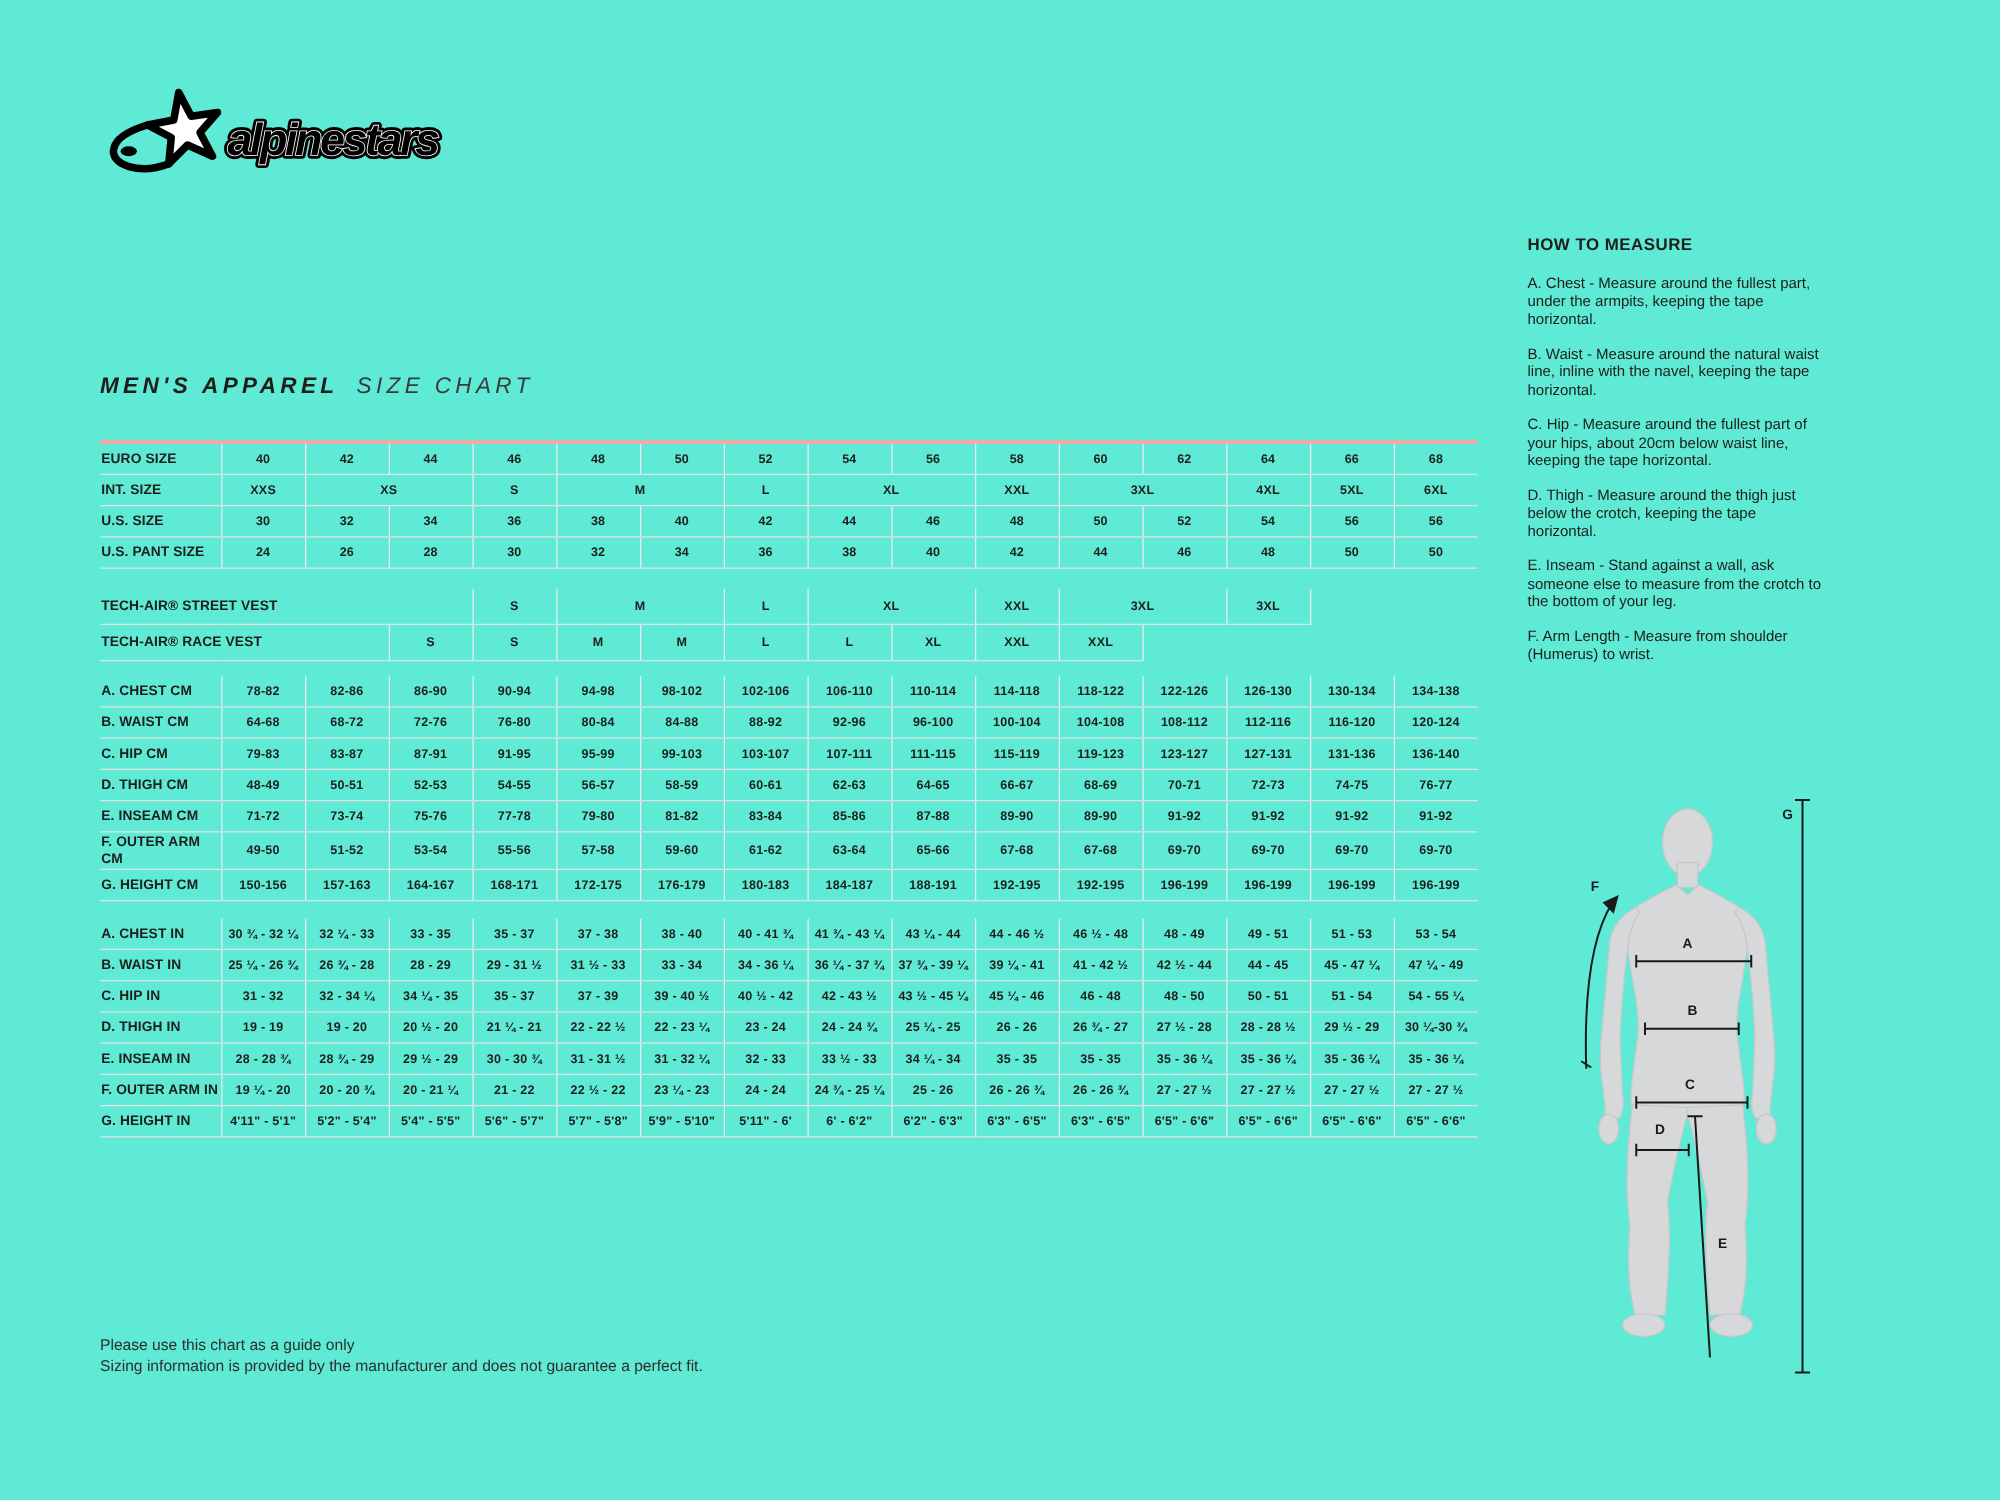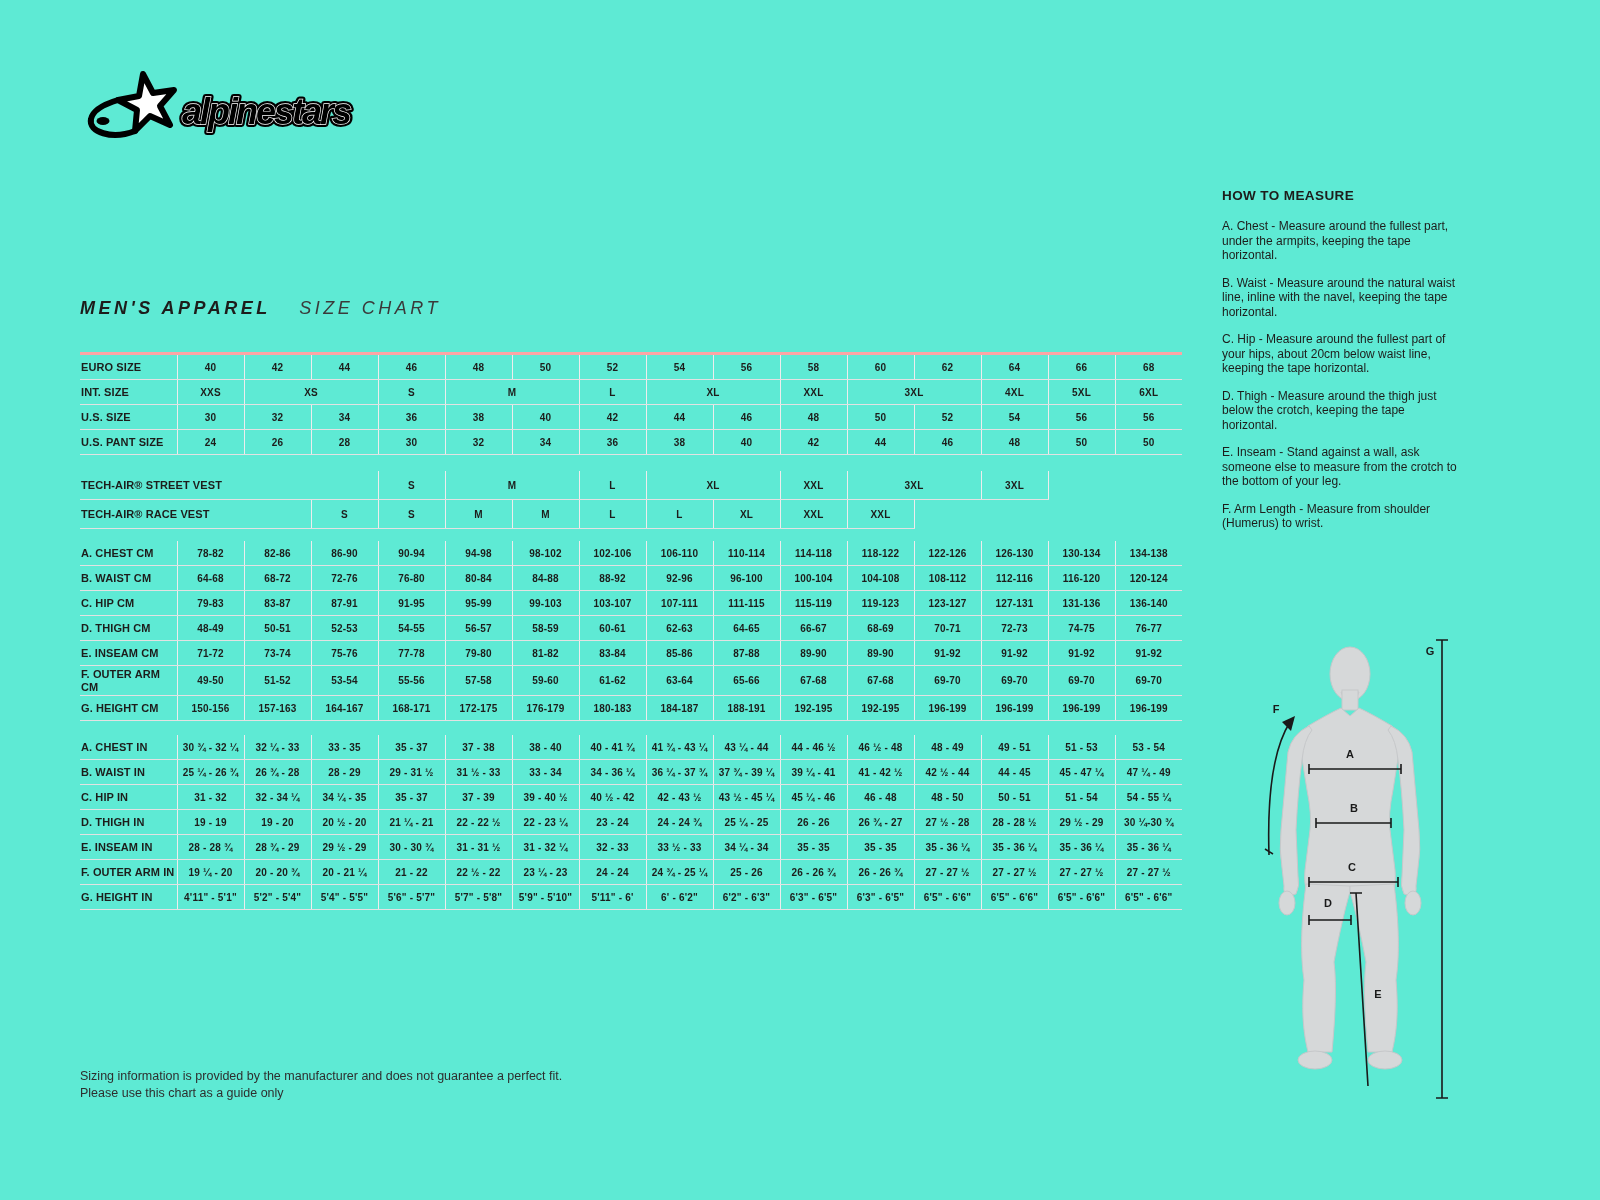--- a/index.html
+++ b/index.html
@@ -5,21 +5,21 @@
   html,body{margin:0;padding:0;background:#fff;}
   #page{position:relative;width:1600px;height:1200px;background:#5eead4;overflow:hidden;
         font-family:"Liberation Sans",sans-serif;color:#1d1d1b;}
 
   
   #logo{position:absolute;left:82px;top:68px;}
 
   
   #title{position:absolute;left:80px;top:298px;white-space:nowrap;}
   .title-primary{font-style:italic;font-weight:900;font-size:18px;letter-spacing:3.5px;color:#1d1d1b;margin-top:12px;}
-  .title-secondary{font-style:italic;font-weight:400;font-size:18px;letter-spacing:3.5px;color:#3a3a3a;margin-left:24px;}
+  .title-secondary{font-style:italic;font-weight:400;font-size:18px;letter-spacing:3.5px;color:#3a3a3a;margin-left:10px;}
 
   
   #table-wrap{position:absolute;left:80px;top:352px;}
   table#size-table{border-collapse:collapse;table-layout:fixed;}
   col.c-label{width:97px;}
   col.c-size{width:67px;}
   #size-table td{font-size:10px;font-weight:700;text-align:center;vertical-align:middle;
       padding:2px 1px;letter-spacing:.2px;color:#1d1d1b;
       border-bottom:1px solid #e2e2e2;border-left:1px solid #ededed;height:20px;}
   #size-table tr:first-child td{border-top:3px solid #fca5a5;}
@@ -486,17 +486,17 @@
         <text class="mlabel" x="114" y="241">C</text>
         <text class="mlabel" x="90" y="277">D</text>
         <text class="mlabel" x="140" y="368">E</text>
         <text class="mlabel" x="38" y="83">F</text>
         <text class="mlabel" x="192" y="25">G</text>
       </g>
     </svg>
   </div>
 
   <div id="footer">
+    <div>Please use this chart as a guide only</div>
     <div>Sizing information is provided by the manufacturer and does not guarantee a perfect fit.</div>
-    <div>Please use this chart as a guide only</div>
   </div>
 
 </div>
 
 </body></html>

